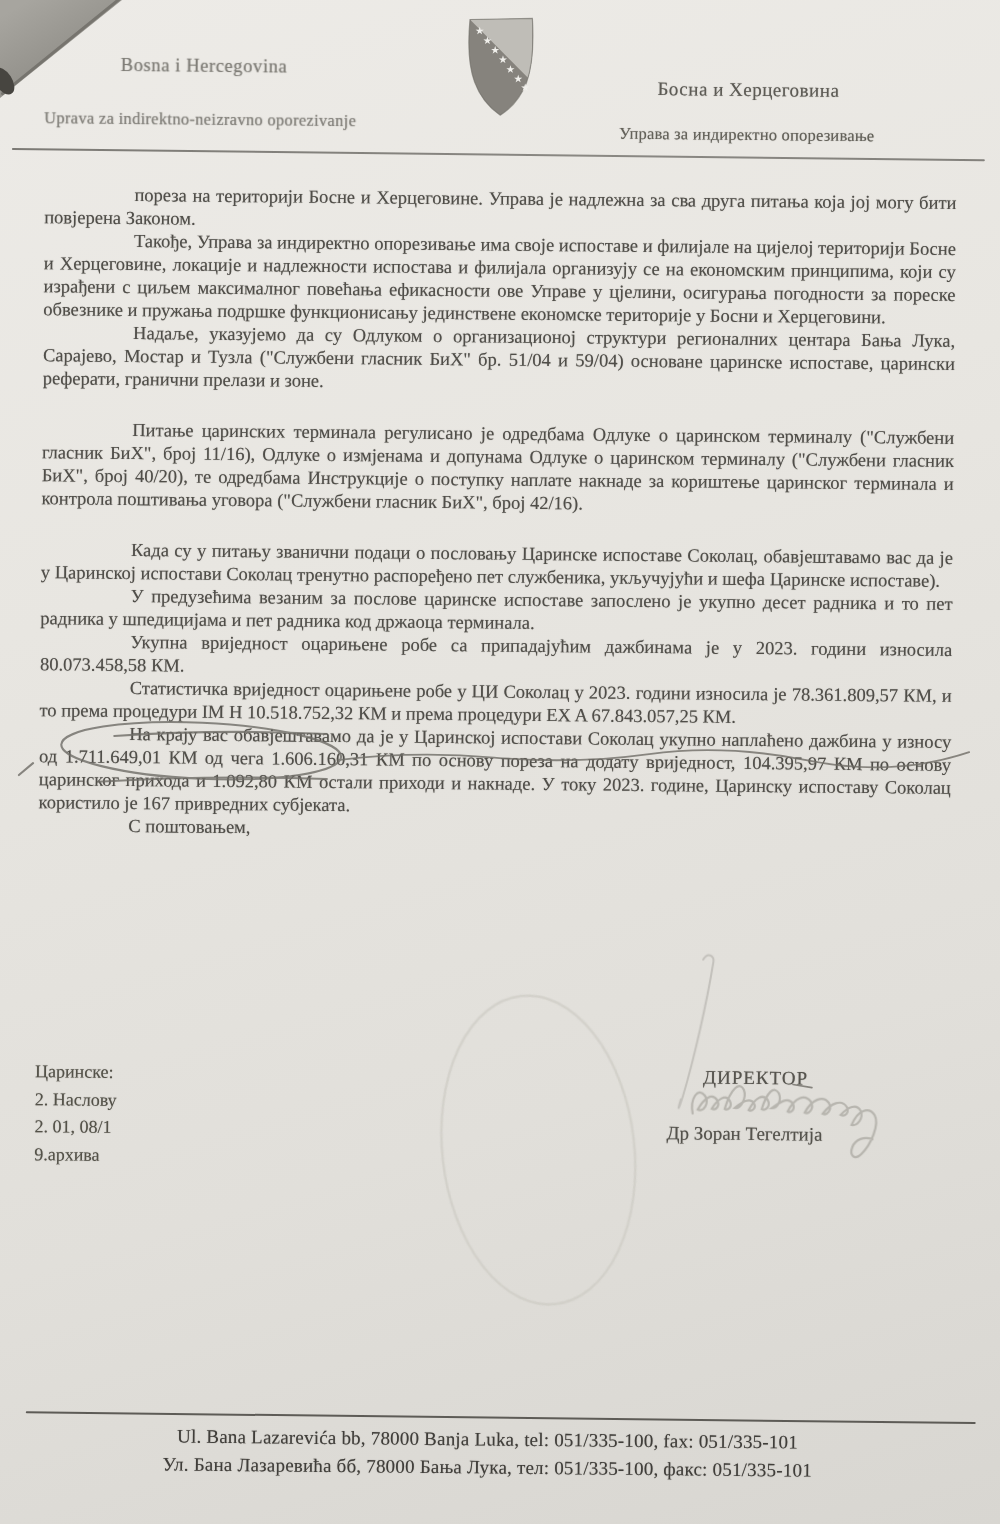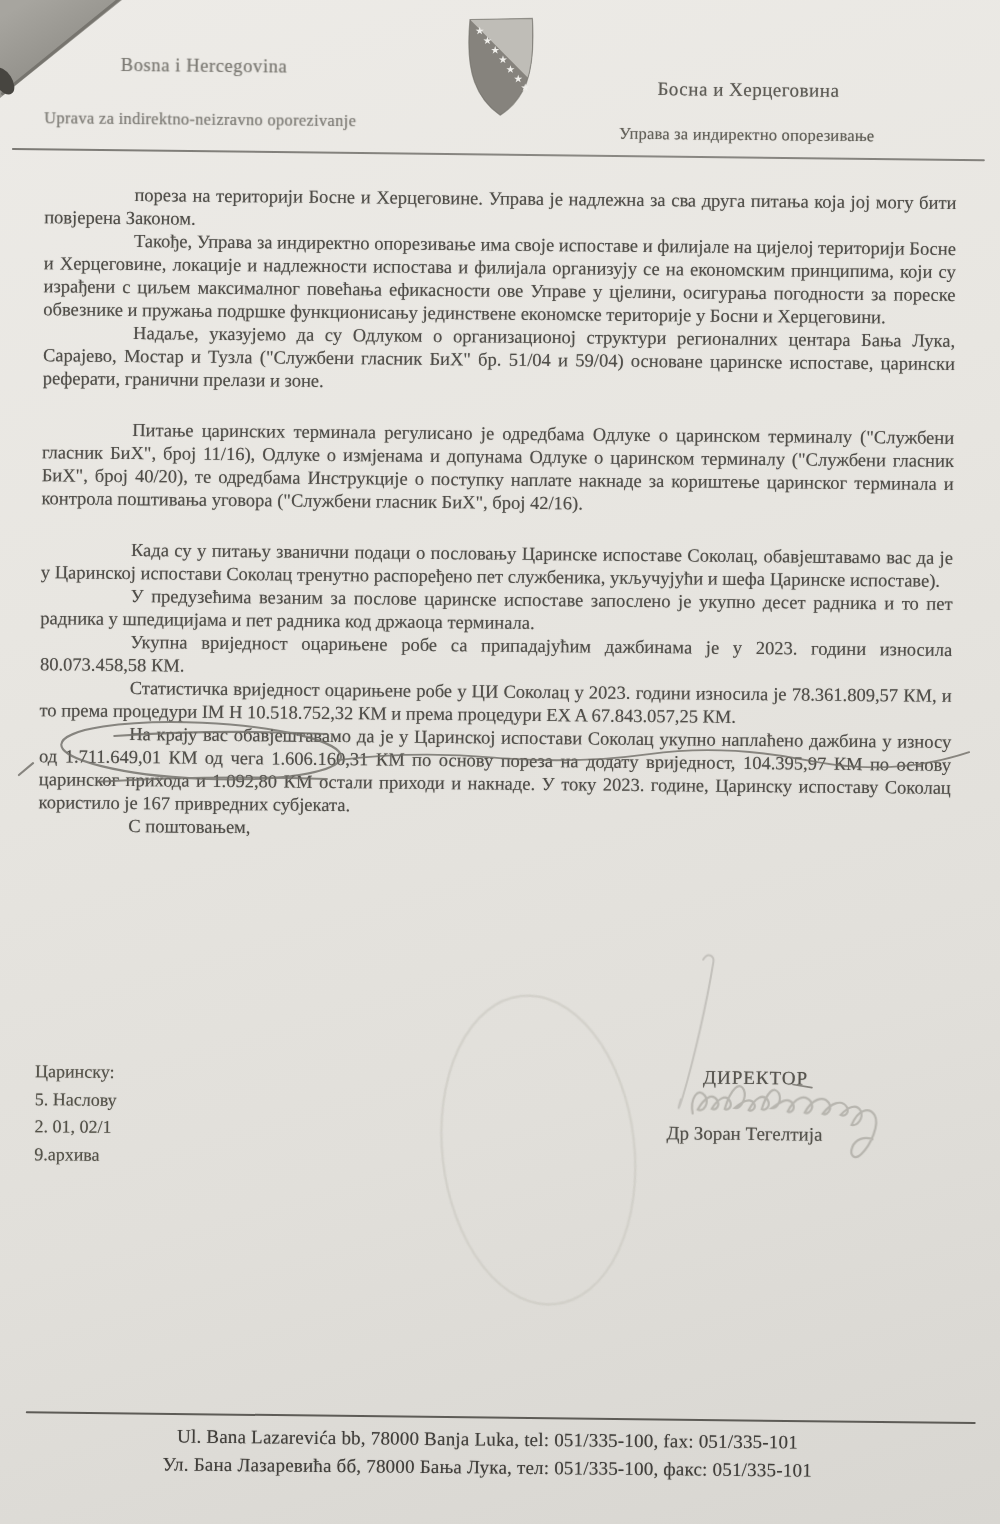--- a/index.html
+++ b/index.html
@@ -142,23 +142,23 @@
       <p class="gap-before">Питање царинских терминала регулисано је одредбама Одлуке о царинском терминалу ("Службени гласник БиХ", број 11/16), Одлуке о измјенама и допунама Одлуке о царинском терминалу ("Службени гласник БиХ", број 40/20), те одредбама Инструкције о поступку наплате накнаде за кориштење царинског терминала и контрола поштивања уговора ("Службени гласник БиХ", број 42/16).</p>
       <p class="gap-before">Када су у питању званични подаци о пословању Царинске испоставе Соколац, обавјештавамо вас да је у Царинској испостави Соколац тренутно распоређено пет службеника, укључујући и шефа Царинске испоставе).</p>
       <p>У предузећима везаним за послове царинске испоставе запослено је укупно десет радника и то пет радника у шпедицијама и пет радника код држаоца терминала.</p>
       <p>Укупна вриједност оцарињене робе са припадајућим дажбинама је у 2023. години износила 80.073.458,58 КМ.</p>
       <p>Статистичка вриједност оцарињене робе у ЦИ Соколац у 2023. години износила је 78.361.809,57 КМ, и то према процедури IM H 10.518.752,32 КМ и  према процедури EX A 67.843.057,25 КМ.</p>
       <p>На крају вас обавјештавамо да је у Царинској испостави Соколац укупно наплаћено дажбина у износу од 1.711.649,01 КМ од чега 1.606.160,31 КМ по основу пореза на додату вриједност, 104.395,97 КМ по основу царинског прихода и 1.092,80 КМ остали приходи и накнаде. У току 2023. године, Царинску испоставу Соколац користило је 167 привредних субјеката.</p>
       <p class="closing">С поштовањем,</p>
     </div>
 
     <div class="distribution scan-text">
-      <div>Царинску:</div>
-      <div>5. Наслову</div>
-      <div>2. 01, 02/1</div>
+      <div>Царинске:</div>
+      <div>2. Наслову</div>
+      <div>2. 01, 08/1</div>
       <div>9.архива</div>
     </div>
 
     <div class="sig-role scan-text">ДИРЕКТОР</div>
     <div class="sig-name scan-text">Др Зоран Тегелтија</div>
 
     <div class="ftr-rule"></div>
     <div class="ftr-line ftr-latin scan-text">Ul. Bana Lazarevića bb, 78000 Banja Luka, tel: 051/335-100, fax: 051/335-101</div>
     <div class="ftr-line ftr-cyr scan-text">Ул. Бана Лазаревића бб, 78000 Бања Лука, тел: 051/335-100, факс: 051/335-101</div>
 

